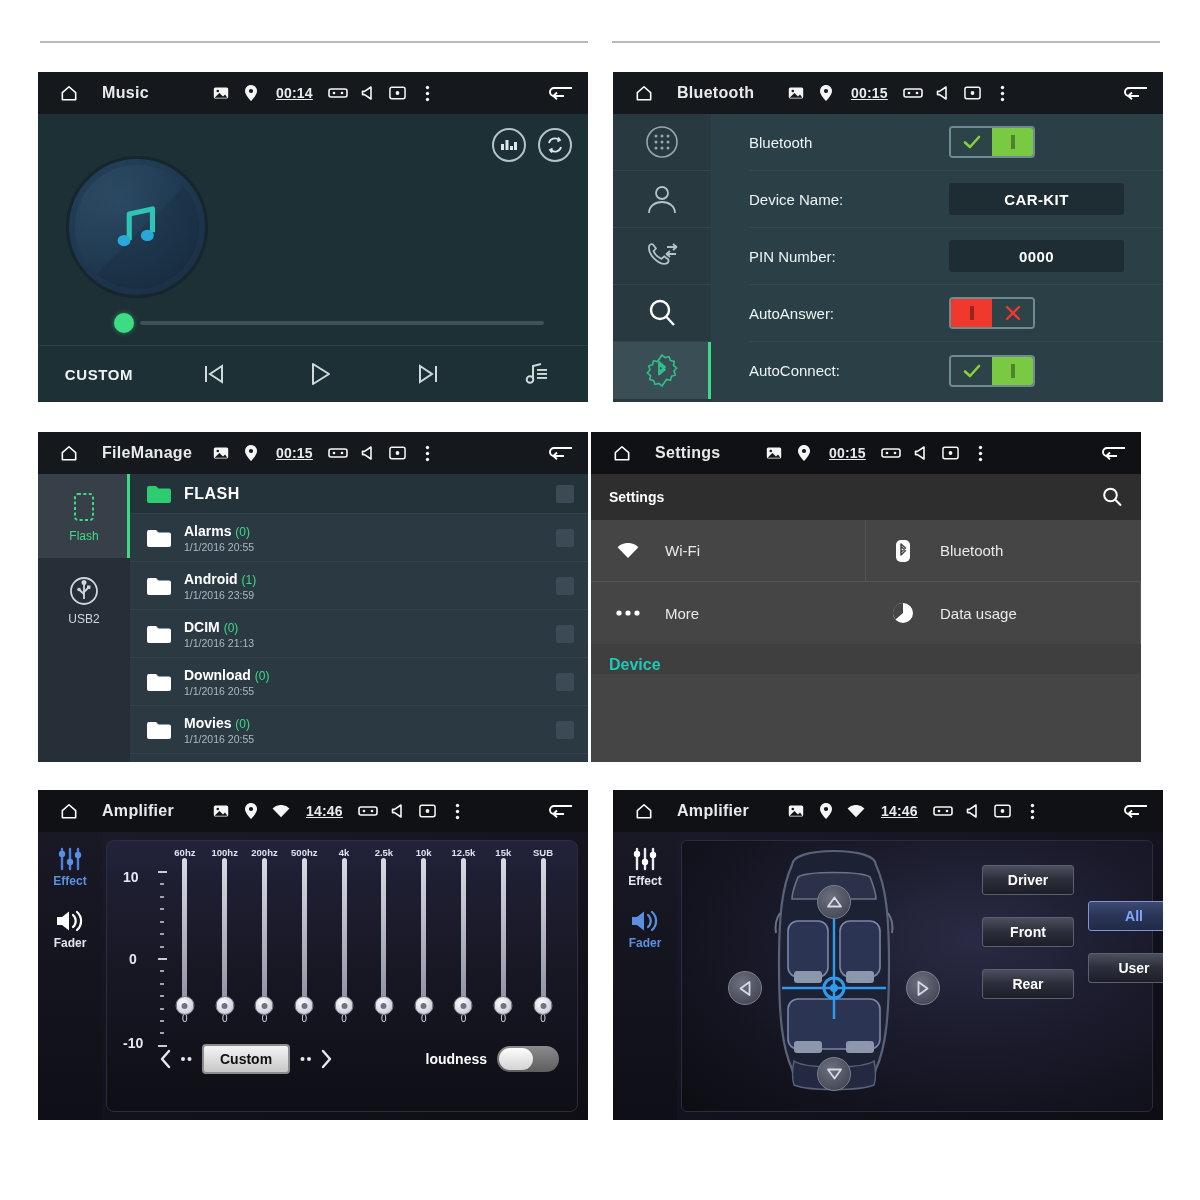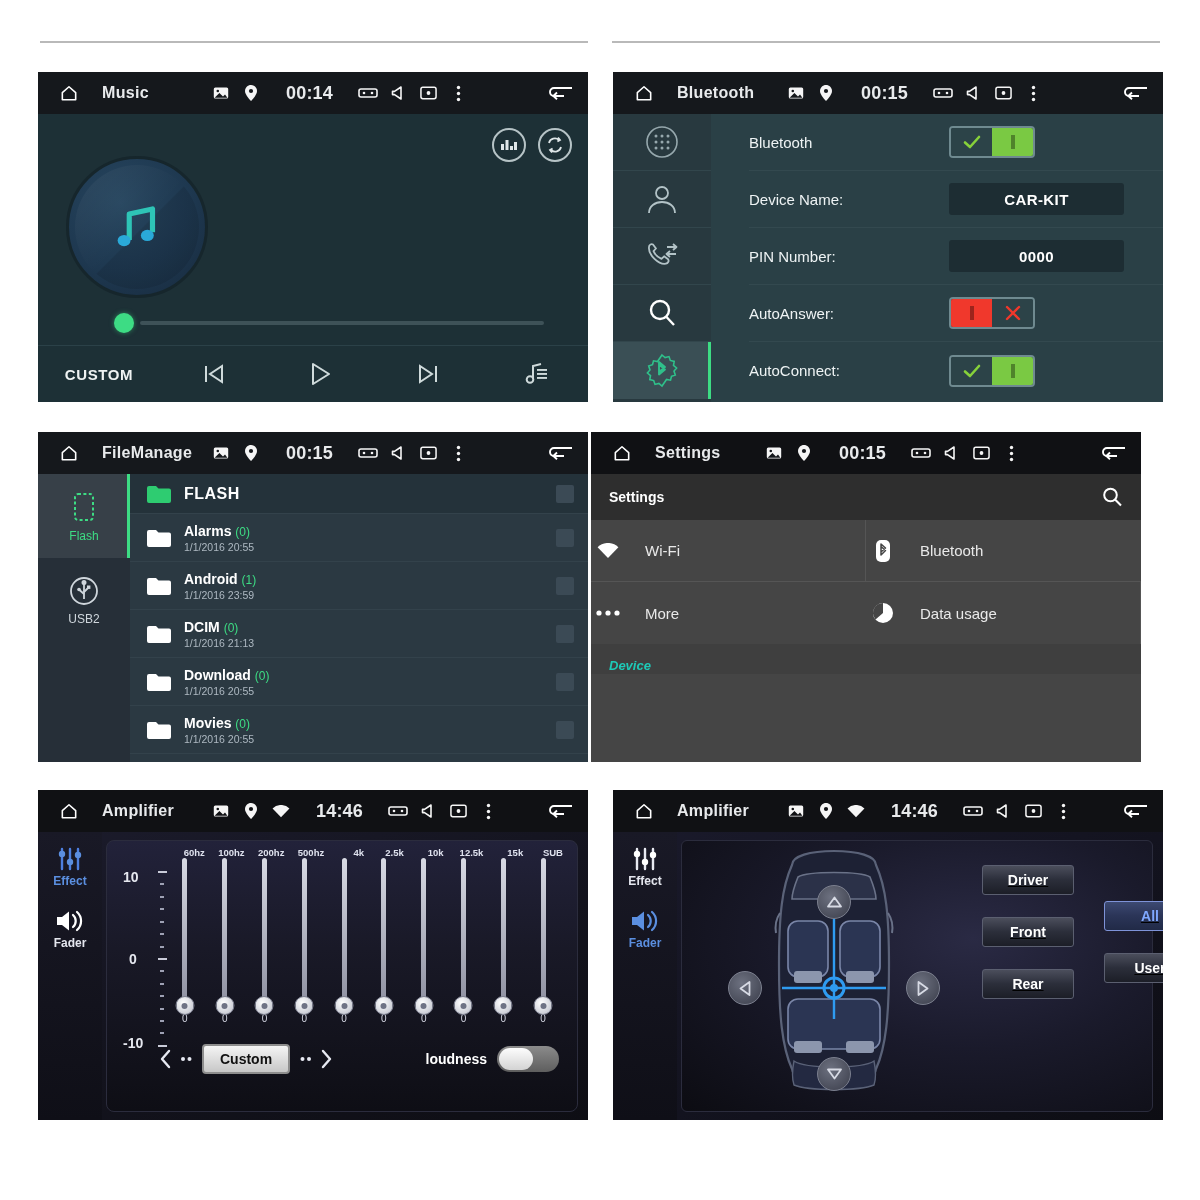--- a/index.html
+++ b/index.html
@@ -30,21 +30,21 @@
     height: 42px; background: #15181c;
     display: flex; align-items: center;
     padding: 0 14px; gap: 0;
     color: #e8eaec;
   }
   .statusbar.dark { background: #101114; }
   .sb-home { width: 34px; display:flex; align-items:center; justify-content:center; }
   .sb-title { font-size: 16px; font-weight: bold; letter-spacing: .3px;
               margin-left: 16px; min-width: 104px; }
   .sb-ic { width: 30px; display:flex; align-items:center; justify-content:center; opacity:.96; }
-  .sb-time { font-size: 18px; font-weight: bold; margin: 0 20px; letter-spacing:.2px; }
+  .sb-time { font-size: 14px; font-weight: bold; margin: 0 10px; letter-spacing:.2px;text-decoration:underline; }
   .sb-spacer { flex: 1; }
   .sb-back { width: 40px; display:flex; align-items:center; justify-content:flex-end; }
 
   svg { display:block; }
 
   
   .music-body { position: relative; height: 288px; background: #1d3036; }
   .music-top-icons { position: absolute; right: 16px; top: 14px; display:flex; gap: 12px; }
   .circ-btn { width: 34px; height: 34px; border-radius:50%; border: 2px solid #b6c3c6;
               display:flex; align-items:center; justify-content:center; }
@@ -113,42 +113,42 @@
   .fm-head-name { color:#ffffff; font-size: 16px; font-weight: bold; letter-spacing:.5px; }
   .fm-chk { width: 18px; height: 18px; background: #3b4a55; border-radius:2px; }
 
   
   .set-body { height: 288px; background: #454545; }
   .set-subbar { height: 46px; background: #2e2e2e; display:flex; align-items:center;
                 padding: 0 18px; justify-content: space-between; }
   .set-subbar .t { color:#ffffff; font-size: 14px; font-weight: bold; }
   .set-group { color:#1ec9b7; font-size: 13px; font-weight: bold; padding: 18px 0 10px 18px; }
   .set-grid { display:grid; grid-template-columns: 1fr 1fr; }
-  .set-cell { height: 62px; display:flex; align-items:center; gap: 24px; padding-left: 4px;
+  .set-cell { height: 62px; display:flex; align-items:center; gap: 24px; padding-left: 24px;
               border-bottom: 1px solid #555; }
   .set-cell.nb { border-bottom: none; }
   .set-cell.leftcol { border-right: 1px solid #555; }
   .set-cell .lbl { color:#e9e9e9; font-size: 15px; }
   .set-cell .ic { width: 26px; display:flex; align-items:center; justify-content:center; }
   .set-footer { background:#3f3f3f; padding: 12px 0 0 18px; }
-  .set-footer .g { color:#1ec9b7; font-size: 13px; font-weight: bold; font-style: italic; }
+  .set-footer .g { color:#1ec9b7; font-size: 16px; font-weight: bold; }
 
   
   .eq-body { height: 288px; background: linear-gradient(160deg,#1b1b2b 0%,#14141f 45%,#0e0e14 100%);
              display:flex; }
   .amp-side { width: 64px; padding-top: 8px; display:flex; flex-direction:column;
               align-items:center; gap: 8px;
               background: linear-gradient(180deg,#191926,#0f0f17); }
   .amp-side-item { display:flex; flex-direction:column; align-items:center; gap:2px;
                    font-size: 12px; color:#e4e6ee; font-weight: bold; padding: 6px 0; }
   .amp-side-item.active { color:#5b8fe0; }
   .eq-stage { flex:1; margin: 8px 10px 8px 4px; border:1px solid #2b2c3d; border-radius:8px;
               background: linear-gradient(180deg,#22223a 0%,#191927 40%,#0e0e15 100%); position:relative; }
   .eq-freqrow { display:flex; padding: 6px 14px 0 58px; }
-  .eq-freq { flex:1; text-align:right; color:#dfe2ee; font-size: 9.5px; font-weight: bold; }
+  .eq-freq { flex:1; text-align:center; color:#dfe2ee; font-size: 9.5px; font-weight: bold; }
   .eq-scale { position:absolute; left: 16px; top: 28px; height: 176px; width: 44px; color:#e6e8f0;
               font-size: 14px; font-weight: bold; }
   .eq-scale .v10 { position:absolute; left:0; top: 0px; }
   .eq-scale .v0  { position:absolute; left: 6px; top: 82px; }
   .eq-scale .vm10{ position:absolute; left:0; top: 166px; }
   .eq-ticks { position:absolute; left: 34px; top: 2px; width: 10px; height: 176px;
               display:flex; flex-direction:column; justify-content:space-between; align-items:center; }
   .eq-ticks i { display:block; width: 9px; height: 2px; background:#c9cbd8; }
   .eq-ticks i.sm { width: 4px; background:#9ea1b4; }
   .eq-sliders { display:flex; padding: 0 14px 0 58px; height: 180px; align-items:flex-start; }
@@ -174,21 +174,21 @@
   .eq-toggle::after { content:""; position:absolute; left: 2px; top: 2px; width: 34px; height: 22px;
                border-radius: 11px; background: linear-gradient(180deg,#fdfdfd,#d3d3d3); }
 
   
   .fad-body { height: 288px; background: linear-gradient(150deg,#1a1a2b 0%,#141421 45%,#0d0d13 100%);
               display:flex; }
   .fad-stage { flex:1; margin: 8px 10px 8px 4px; border:1px solid #2b2c3d; border-radius:6px;
                background: radial-gradient(ellipse at 62% 36%, #2a2a44 0%, #1a1a2b 45%, #0c0c12 100%);
                position:relative; }
   .car-wrap { position:absolute; left: 52px; top: 6px; width: 200px; height: 262px; }
-  .fad-btns { position:absolute; left: 300px; top: 24px; display:flex; gap: 30px; text-decoration: underline; }
+  .fad-btns { position:absolute; left: 300px; top: 24px; display:flex; gap: 14px; }
   .fad-col-a { display:flex; flex-direction:column; gap: 22px; }
   .fad-col-b { display:flex; flex-direction:column; gap: 22px; padding-top: 36px; }
   .fad-btn { width: 92px; height: 30px; border-radius: 3px;
              background: linear-gradient(180deg,#4b4e5c 0%,#2c2f3b 48%,#1c1e27 100%);
              border: 1px solid #5b5f70; color:#ffffff; font-size: 14px; font-weight: bold;
              display:flex; align-items:center; justify-content:center; }
   .fad-btn.sel { background: linear-gradient(180deg,#3d4a72 0%,#2b3558 48%,#212a47 100%);
                  border-color:#7e93d8; color:#7fa8ff; }
   .dpad { position:absolute; width: 34px; height: 34px; border-radius:50%;
           background: radial-gradient(circle at 40% 35%, #6d7180, #3a3d4a);

